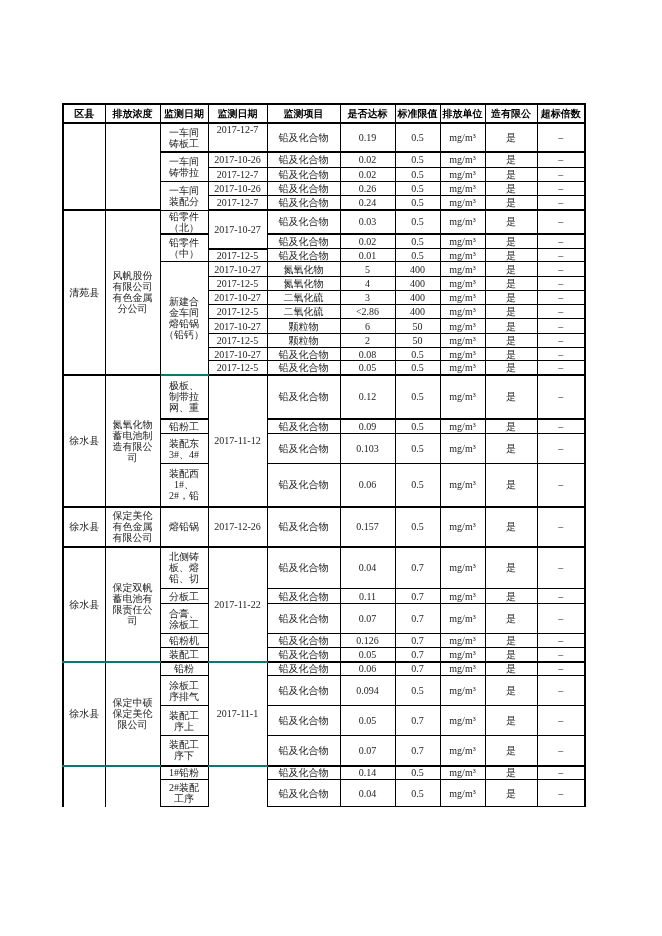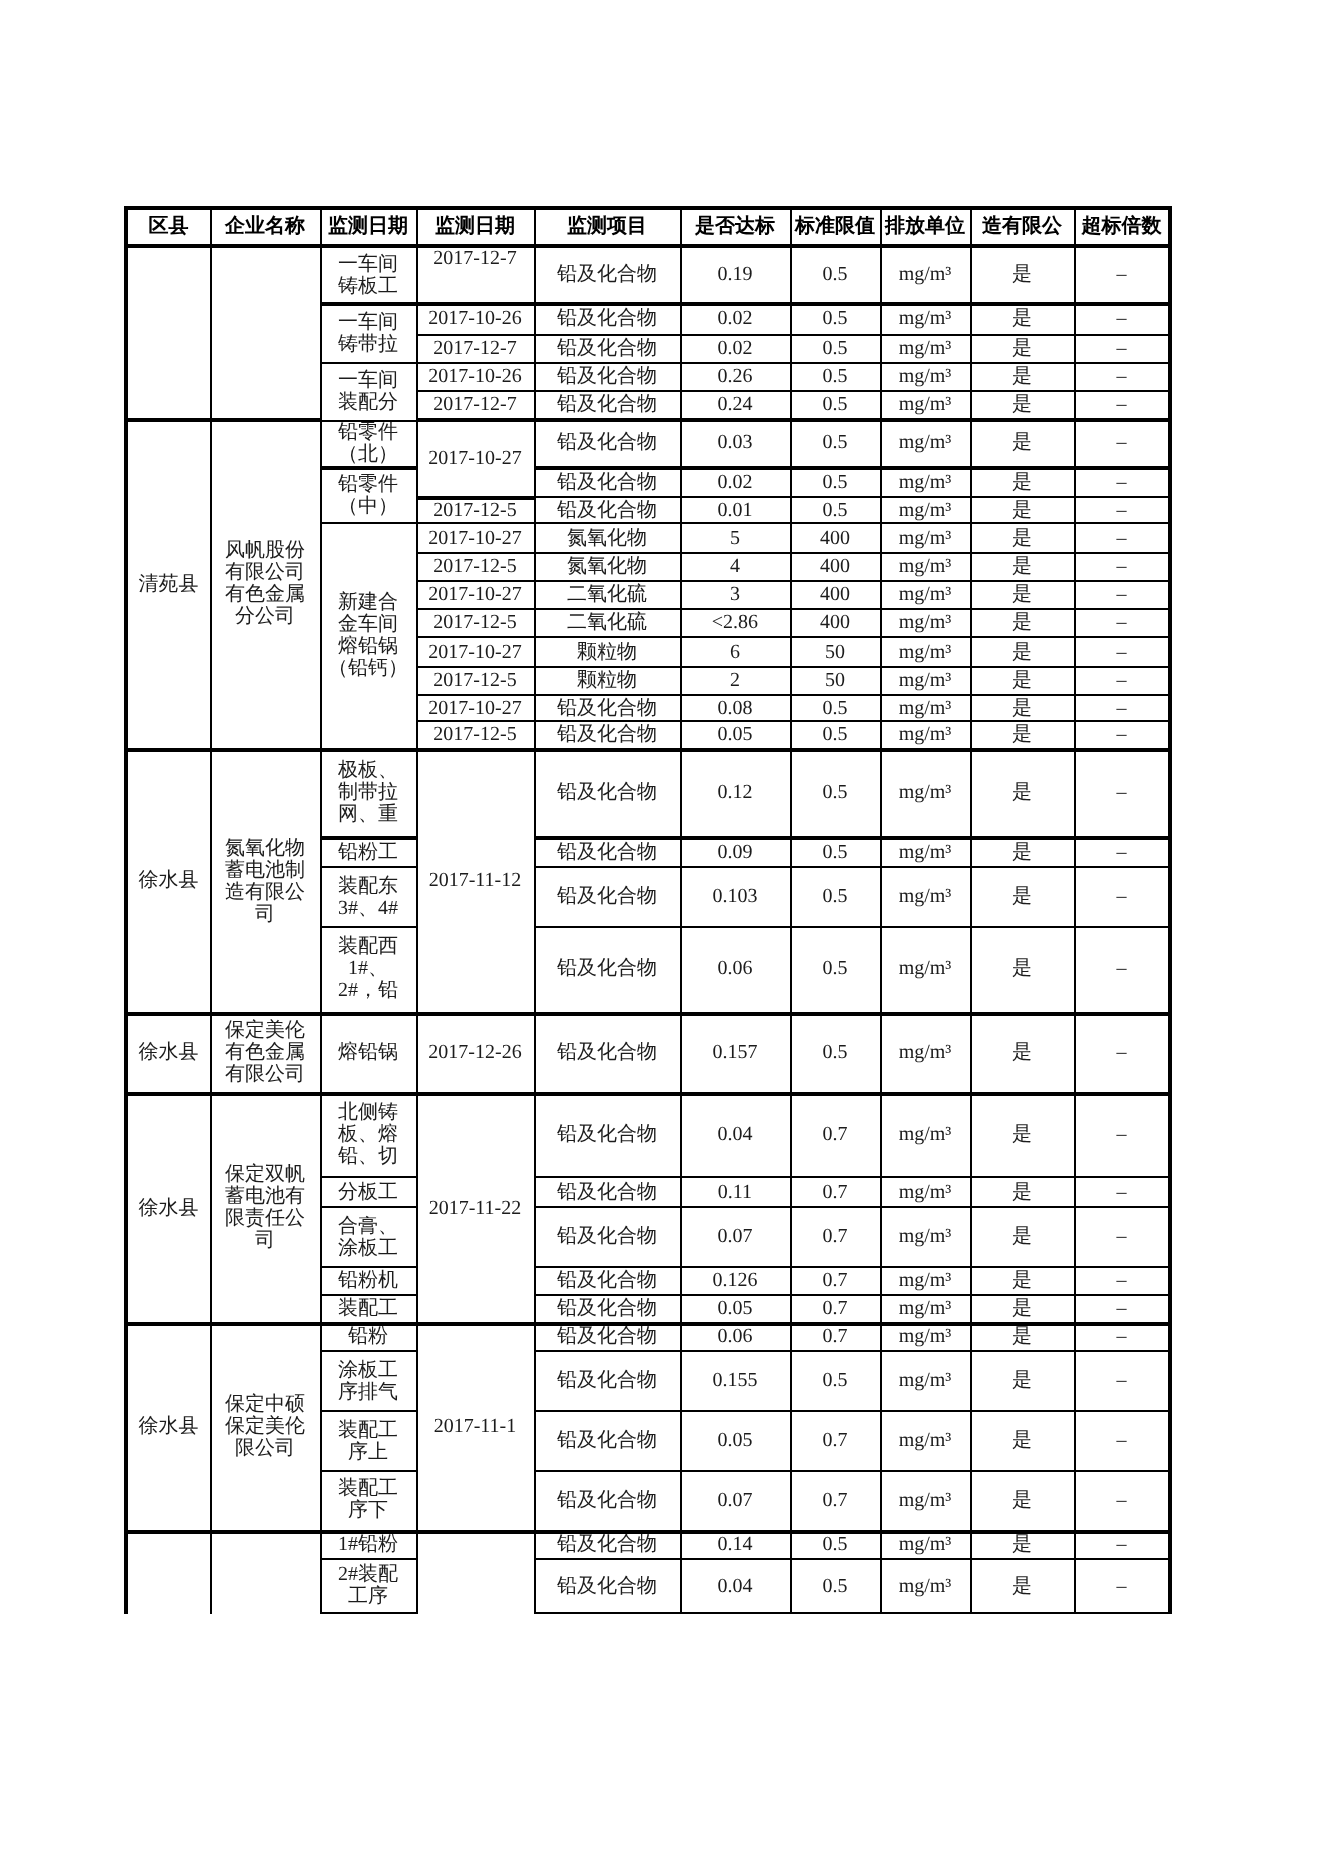--- a/index.html
+++ b/index.html
@@ -3,21 +3,21 @@
 <meta charset="utf-8">
 <style>
   html,body{margin:0;padding:0;width:662px;height:936px;background:#ffffff;overflow:hidden;
     font-family:"Liberation Serif", serif;}
   .sheet{position:absolute;left:62px;top:103px;}
   table{border-collapse:collapse;table-layout:fixed;border:2px solid #000;border-bottom:none;}
   th,td{border:1px solid #000;font-size:10px;line-height:11px;color:#1c1c1c;text-align:center;
     vertical-align:middle;padding:0 1px;overflow:hidden;white-space:pre-line;}
   th{font-weight:bold;color:#000;border-bottom:2px solid #000;padding:2px 0;}
   tr.hsec > td{border-bottom:2px solid #000;}
-  td.bthick{border-bottom:2px solid #000000;}
+  td.bthick{border-bottom:2px solid #0f766e;}
   td.open{border-bottom:hidden;}
   td.vtop{vertical-align:top;}
 </style>
 </head>
 <body>
 
 <div class="sheet">
 <table>
 <colgroup>
 <col style="width:42px">
@@ -28,21 +28,21 @@
 <col style="width:55px">
         <col style="width:45px">
         <col style="width:45px">
         <col style="width:52px">
         <col style="width:48px">
 </colgroup>
 
 <tbody>
         <tr style="height:19px">
 <th>区县</th>
-<th>企业名称</th>
+<th>排放浓度</th>
 <th>监测日期</th>
 <th>监测日期</th>
 <th>监测项目</th>
 <th>是否达标</th>
 <th>标准限值</th>
 <th>排放单位</th>
 <th>造有限公</th>
 <th>超标倍数</th>
 </tr>
 
@@ -363,21 +363,21 @@
 <td>0.7</td>
 <td>mg/m³</td>
 <td>是</td>
 <td>–</td>
 </tr>
 
 <tr style="height:30px">
 <td>涂板工
 序排气</td>
 <td>铅及化合物</td>
-<td>0.155</td>
+<td>0.094</td>
 <td>0.5</td>
 <td>mg/m³</td>
 <td>是</td>
 <td>–</td>
 </tr>
 
 <tr style="height:30px">
 <td>装配工
 序上</td>
 <td>铅及化合物</td>

